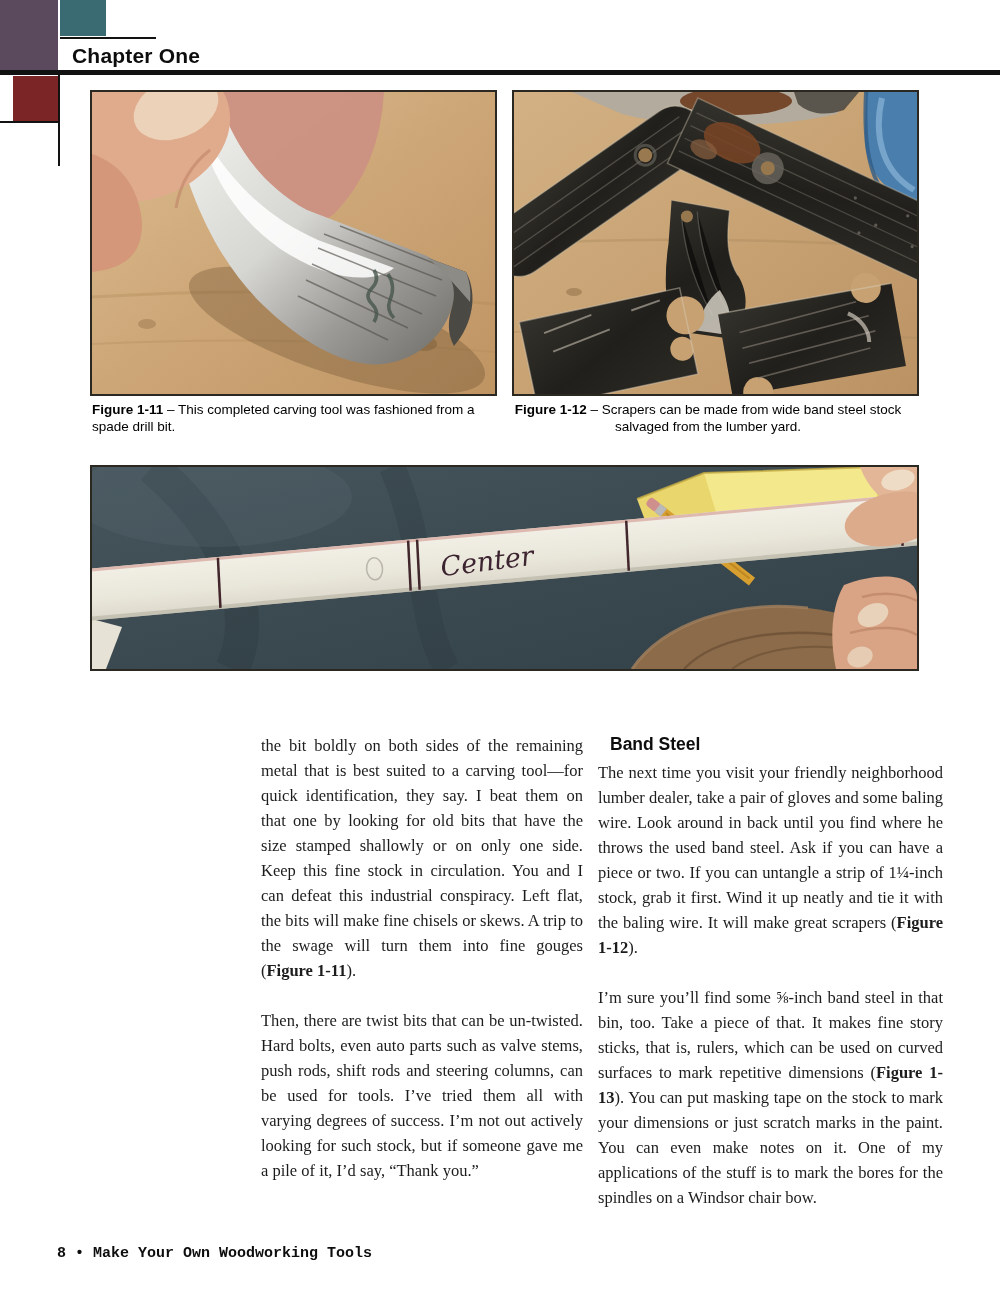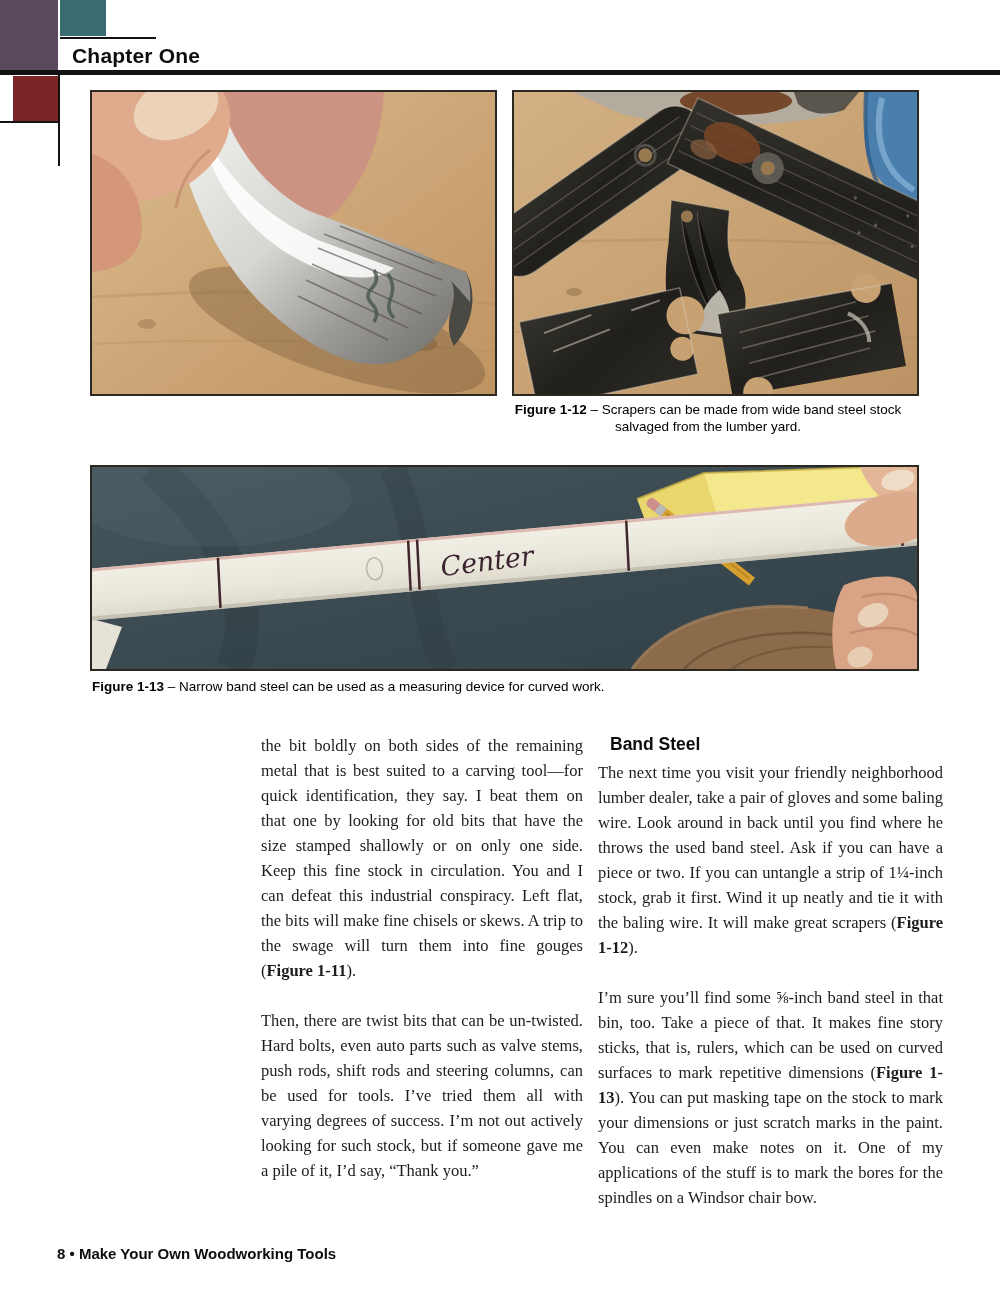--- a/index.html
+++ b/index.html
@@ -36,21 +36,21 @@
        line-height:25px;color:var(--body-ink);}
   .left-col{left:261px;width:322px;}
   .right-col{left:598px;width:345px;}
   .body-par{margin:0 0 25px 0;text-align:justify;}
   .body-par:last-child{margin-bottom:16px;}
   .body-par b{font-weight:bold;}
   .subhead{margin:0 0 5px 12px;font-family:"Liberation Sans",sans-serif;font-size:17.5px;
            font-weight:bold;color:#0d0d0d;line-height:22px;}
   
   .footer{position:absolute;left:57px;top:1245px;margin:0;font-size:15px;font-weight:bold;
-          color:#0d0d0d;font-family:Liberation Sans, sans-serif;}
+          color:#0d0d0d;font-family:Liberation Mono, monospace;}
 </style>
 </head>
 <body>
 
 <div class="page">
 
   <div class="deco-plum"></div>
   <div class="deco-teal"></div>
   <div class="deco-teal-rule"></div>
   <h1 class="chapter">Chapter One</h1>
@@ -204,20 +204,21 @@
             <path d="M-70,-4 L60,-14"></path>
             <path d="M-66,12 L64,2"></path>
             <path d="M-60,28 L56,18"></path>
         </g>
         <path d="M-88,-42 L88,-42" stroke="#d6ccb8" stroke-width="1.5" opacity=".5"></path>
         <path d="M40,-20 C52,-12 58,0 56,12" stroke="#cfc7ba" stroke-width="4" opacity=".7" fill="none"></path>
       </g>
     </svg>
   </figure>
 
+  <p class="caption cap1"><b>Figure 1-11</b><span> – </span><span>This completed carving tool was fashioned from a spade drill bit.</span></p>
   <p class="caption cap2"><b>Figure 1-12</b><span> – </span><span>Scrapers can be made from wide band steel stock salvaged from the lumber yard.</span></p>
 
   <figure class="photo fig3">
     <svg viewBox="0 0 825 202" width="825" height="202">
       <defs>
         <linearGradient id="slate3" x1="0" y1="0" x2="1" y2="1">
           <stop offset="0" stop-color="#47565d"></stop>
             <stop offset=".5" stop-color="#3b4950"></stop>
             <stop offset="1" stop-color="#324047"></stop>
         </linearGradient>
@@ -270,21 +271,20 @@
       <ellipse cx="806" cy="13" rx="17" ry="10" fill="#eedcc6" transform="rotate(-14 806 13)"></ellipse>
       <ellipse cx="801" cy="52" rx="49" ry="26" fill="#dcab8c" transform="rotate(-12 801 52)"></ellipse>
       <path d="M752,118 C790,103 825,108 825,130 L825,202 L744,202 C737,170 740,138 752,118 Z" fill="#d9a485"></path>
       <path d="M770,130 C792,124 812,127 825,134" stroke="#b57f63" stroke-width="2.5" fill="none" opacity=".6"></path>
       <path d="M758,166 C786,158 812,160 825,168" stroke="#b57f63" stroke-width="2.5" fill="none" opacity=".6"></path>
       <ellipse cx="781" cy="148" rx="16" ry="11" fill="#e9d2ba" transform="rotate(-24 781 148)"></ellipse>
       <ellipse cx="768" cy="190" rx="13" ry="10" fill="#e5ccb2" transform="rotate(-20 768 190)"></ellipse>
     </svg>
   </figure>
 
-  <p class="caption cap3"><b>Figure 1-13</b><span> – </span><span>Narrow band steel can be used as a measuring device for curved work.</span></p>
 
   <div class="col left-col">
       <p class="body-par"><span>the bit boldly on both sides of the remaining metal that is best suited to a carving tool—for quick identification, they say. I beat them on that one by looking for old bits that have the size stamped shallowly or on only one side. Keep this fine stock in circulation. You and I can defeat this industrial conspiracy. Left flat, the bits will make fine chisels or skews. A trip to the swage will turn them into fine gouges (</span><b>Figure 1-11</b><span>).</span></p>
       <p class="body-par"><span>Then, there are twist bits that can be un-twisted. Hard bolts, even auto parts such as valve stems, push rods, shift rods and steering columns, can be used for tools. I’ve tried them all with varying degrees of success. I’m not out actively looking for such stock, but if someone gave me a pile of it, I’d say, “Thank you.”</span></p>
     </div>
   <div class="col right-col">
     <h2 class="subhead">Band Steel</h2>
     <div>
         <p class="body-par"><span>The next time you visit your friendly neighborhood lumber dealer, take a pair of gloves and some baling wire. Look around in back until you find where he throws the used band steel. Ask if you can have a piece or two. If you can untangle a strip of 1¼-inch stock, grab it first. Wind it up neatly and tie it with the baling wire. It will make great scrapers (</span><b>Figure 1-12</b><span>).</span></p>
         <p class="body-par"><span>I’m sure you’ll find some ⅝-inch band steel in that bin, too. Take a piece of that. It makes fine story sticks, that is, rulers, which can be used on curved surfaces to mark repetitive dimensions (</span><b>Figure 1-13</b><span>). You can put masking tape on the stock to mark your dimensions or just scratch marks in the paint. You can even make notes on it. One of my applications of the stuff is to mark the bores for the spindles on a Windsor chair bow.</span></p>

